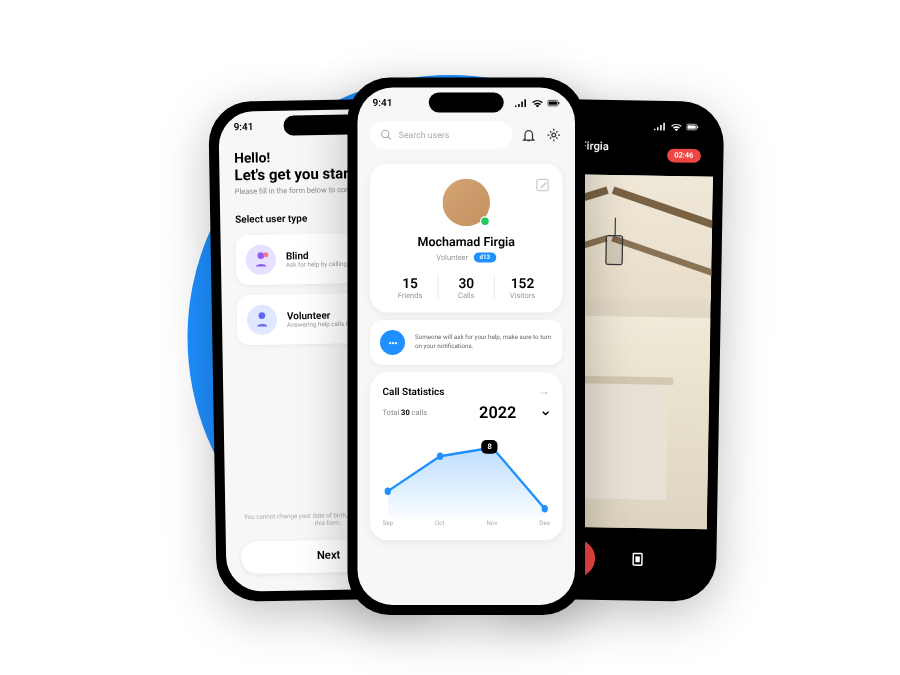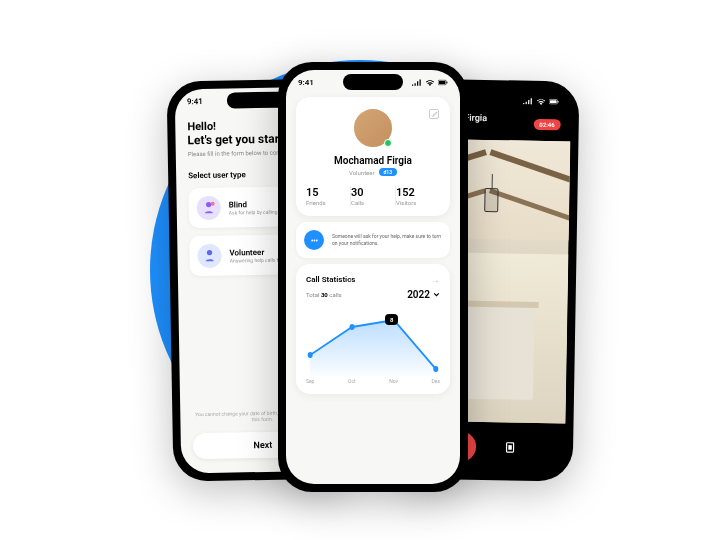--- a/index.html
+++ b/index.html
@@ -36,35 +36,35 @@
 .profile-card{background:#fff;margin:6px 10px;border-radius:14px;padding:10px;position:relative;box-shadow:0 2px 8px rgba(0,0,0,.06)}
 .edit-btn{position:absolute;top:8px;right:8px;width:14px;height:14px;color:#ccc}
 .avatar-wrap{position:relative;width:42px;height:42px;margin:0 auto}
 .avatar{width:42px;height:42px;border-radius:50%;background:linear-gradient(135deg,#d4a574,#c49060);border:2px solid #fff}
 .status-dot{position:absolute;bottom:2px;right:2px;width:8px;height:8px;background:#22c55e;border-radius:50%;border:1.5px solid #fff}
 .name{text-align:center;font-size:10px;font-weight:600;color:#000;margin-top:6px}
 .role-row{display:flex;justify-content:center;align-items:center;gap:4px;margin-top:2px}
 .role{font-size:6px;color:#999}
 .badge{background:#1e90ff;color:#fff;font-size:5px;padding:1px 5px;border-radius:6px;font-weight:600}
 .stats{display:flex;margin-top:10px}
-.stat{flex:1;}
+.stat{flex:1;text-align:center}
 .stat+.stat{border-left:1px solid #eee}
 .stat-val{font-size:11px;font-weight:600;color:#000}
 .stat-label{font-size:6px;color:#999}
 .tip{background:#fff;margin:6px 10px;border-radius:10px;padding:8px;display:flex;gap:8px;align-items:center;box-shadow:0 1px 4px rgba(0,0,0,.05)}
 .tip-icon{width:20px;height:20px;background:#1e90ff;border-radius:50%;display:flex;align-items:center;justify-content:center;flex-shrink:0}
 .tip-text{font-size:5px;color:#666;line-height:1.4}
 .stats-card{background:#fff;margin:4px 10px;border-radius:14px;padding:10px;box-shadow:0 2px 8px rgba(0,0,0,.06)}
 .stats-header{display:flex;justify-content:space-between;align-items:center;margin-bottom:4px}
 .stats-title{font-size:8px;font-weight:600;color:#000}
 .stats-arrow{font-size:10px;color:#bbb}
 .stats-sub{display:flex;justify-content:space-between;align-items:center;margin-bottom:6px}
 .stats-total{font-size:6px;color:#888}
 .stats-total b{color:#000}
-.year-sel{font-size:10px;font-weight:600;color:#000;display:flex;align-items:center;gap:3px}
+.year-sel{font-size:13px;font-weight:600;color:#000;display:flex;align-items:center;gap:20px}
 .chart{position:relative;height:70px}
 .chart svg{width:100%;height:100%}
 .chart-labels{display:flex;justify-content:space-between;font-size:5px;color:#aaa;margin-top:2px}
 .tooltip{position:absolute;background:#000;color:#fff;font-size:6px;font-weight:600;padding:2px 5px;border-radius:4px;top:8px;left:59%}
 .tooltip::after{content:"";position:absolute;bottom:-3px;left:50%;transform:translateX(-50%);border:3px solid transparent;border-top-color:#000}
 
 .pr-screen{background:#000}
 .call-header{display:flex;justify-content:space-between;align-items:center;padding:4px 10px;color:#fff}
 .caller-name{font-size:9px;font-weight:600}
 .eye-icon{font-size:7px;color:#ccc;margin-top:1px}
@@ -224,20 +224,40 @@
         <svg class="status-icon" viewBox="0 0 14 10">
             <path fill="#000" d="M7 10L5 8c1-1 3-1 4 0zM3 6c2-2 6-2 8 0l-1 1c-2-1-4-1-6 0zM1 4c3-3 9-3 12 0l-1 1C9 2 5 2 2 5z"></path>
           </svg>
         <svg class="status-icon" viewBox="0 0 18 10">
             <rect x="0" y="1" width="15" height="8" rx="2" fill="none" stroke="#000"></rect>
             <rect x="1.5" y="2.5" width="12" height="5" rx="1" fill="#000"></rect>
             <rect x="15.5" y="3.5" width="1.5" height="3" fill="#000"></rect>
           </svg>
       </div>
     </div>
+    <div class="search-row">
+      <div class="search-box">
+        <svg width="10" height="10" viewBox="0 0 24 24">
+            <circle cx="10" cy="10" r="7" fill="none" stroke="#aaa" stroke-width="2"></circle>
+            <line x1="15" y1="15" x2="21" y2="21" stroke="#aaa" stroke-width="2"></line>
+          </svg>
+        <span>Search users</span>
+      </div>
+      <div class="icon-btn">
+        <svg width="12" height="12" viewBox="0 0 24 24">
+            <path fill="none" stroke="#333" stroke-width="2" d="M6 18V11a6 6 0 0112 0v7l2 2H4zM10 21h4"></path>
+          </svg>
+      </div>
+      <div class="icon-btn">
+        <svg width="12" height="12" viewBox="0 0 24 24">
+            <circle cx="12" cy="12" r="3" fill="none" stroke="#333" stroke-width="2"></circle>
+            <path fill="none" stroke="#333" stroke-width="2" d="M12 2v3M12 19v3M22 12h-3M5 12H2M18 6l-2 2M8 16l-2 2M18 18l-2-2M8 8L6 6"></path>
+          </svg>
+      </div>
+    </div>
     <div class="profile-card">
       <div class="edit-btn">
         <svg width="12" height="12" viewBox="0 0 24 24">
             <rect x="3" y="3" width="18" height="18" rx="3" fill="none" stroke="#ccc" stroke-width="2"></rect>
             <path d="M9 15l8-8 2 2-8 8-3 1z" fill="#ccc"></path>
           </svg>
       </div>
       <div class="avatar-wrap">
         <div class="avatar"></div>
         <div class="status-dot"></div>

